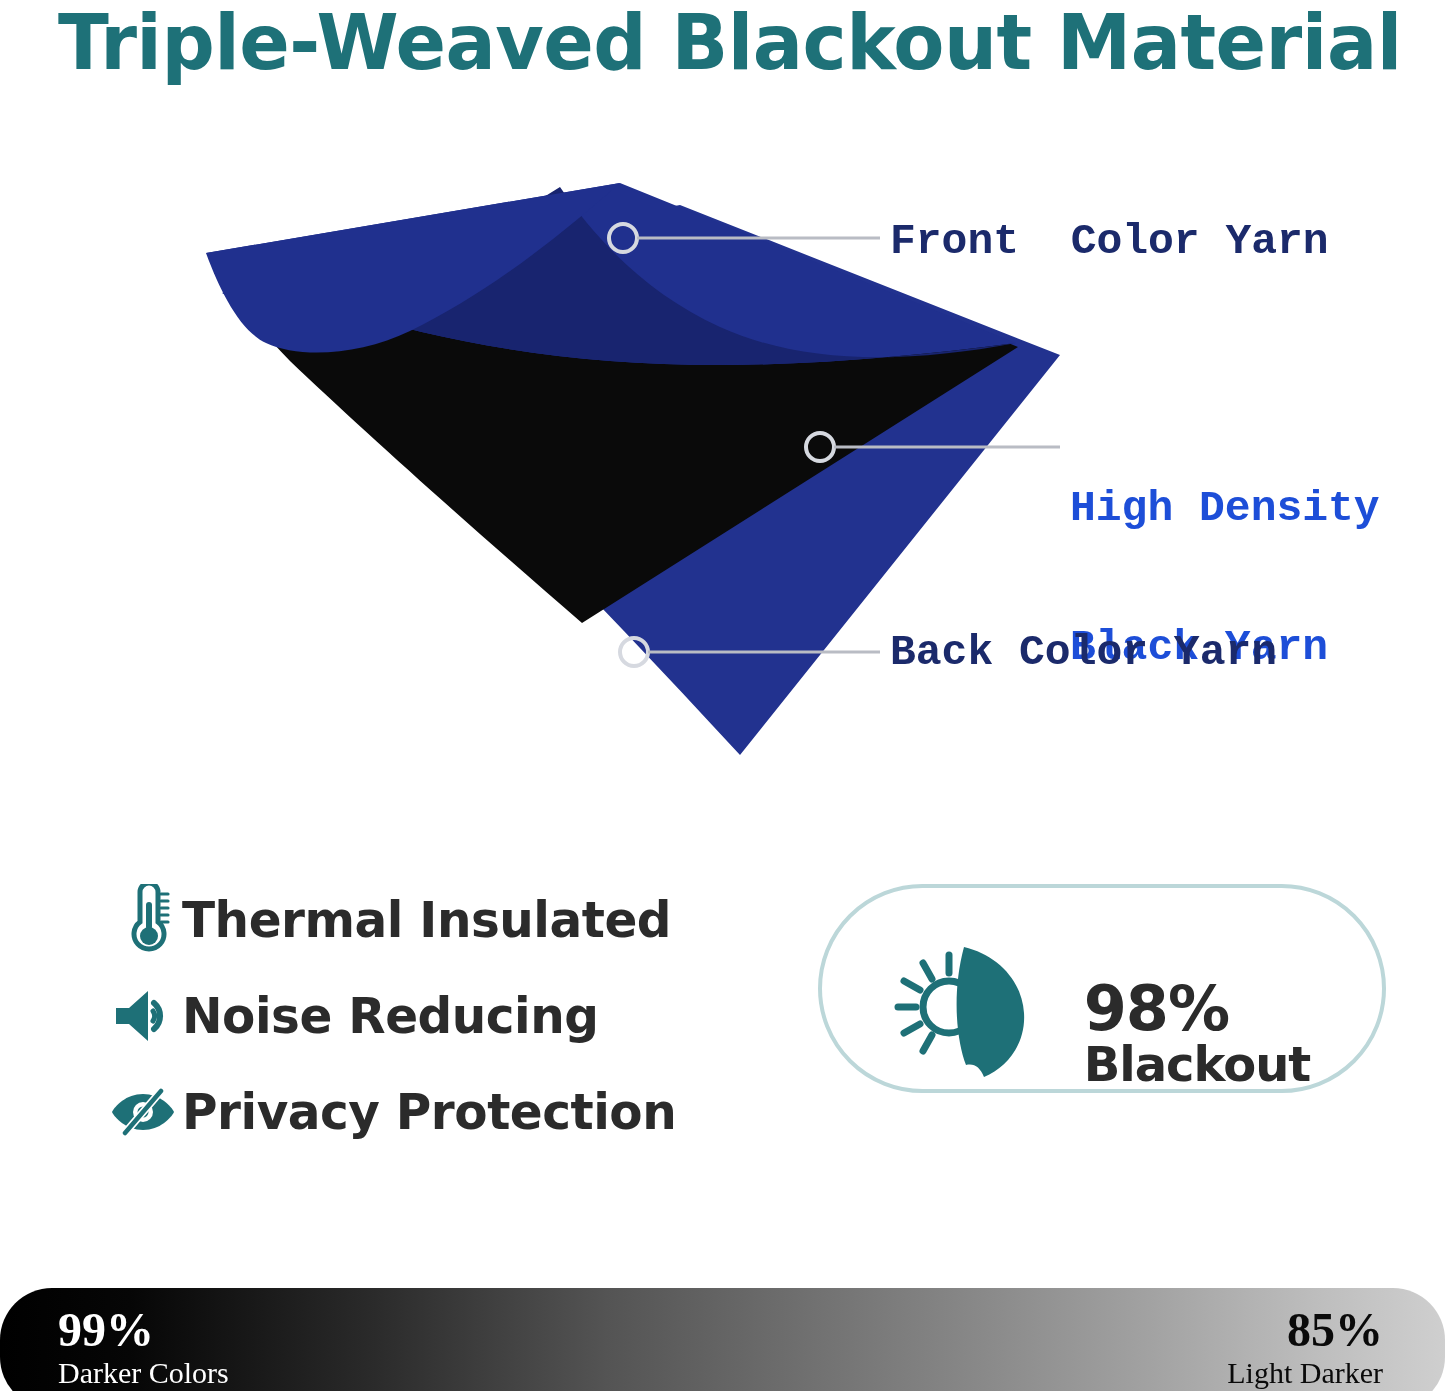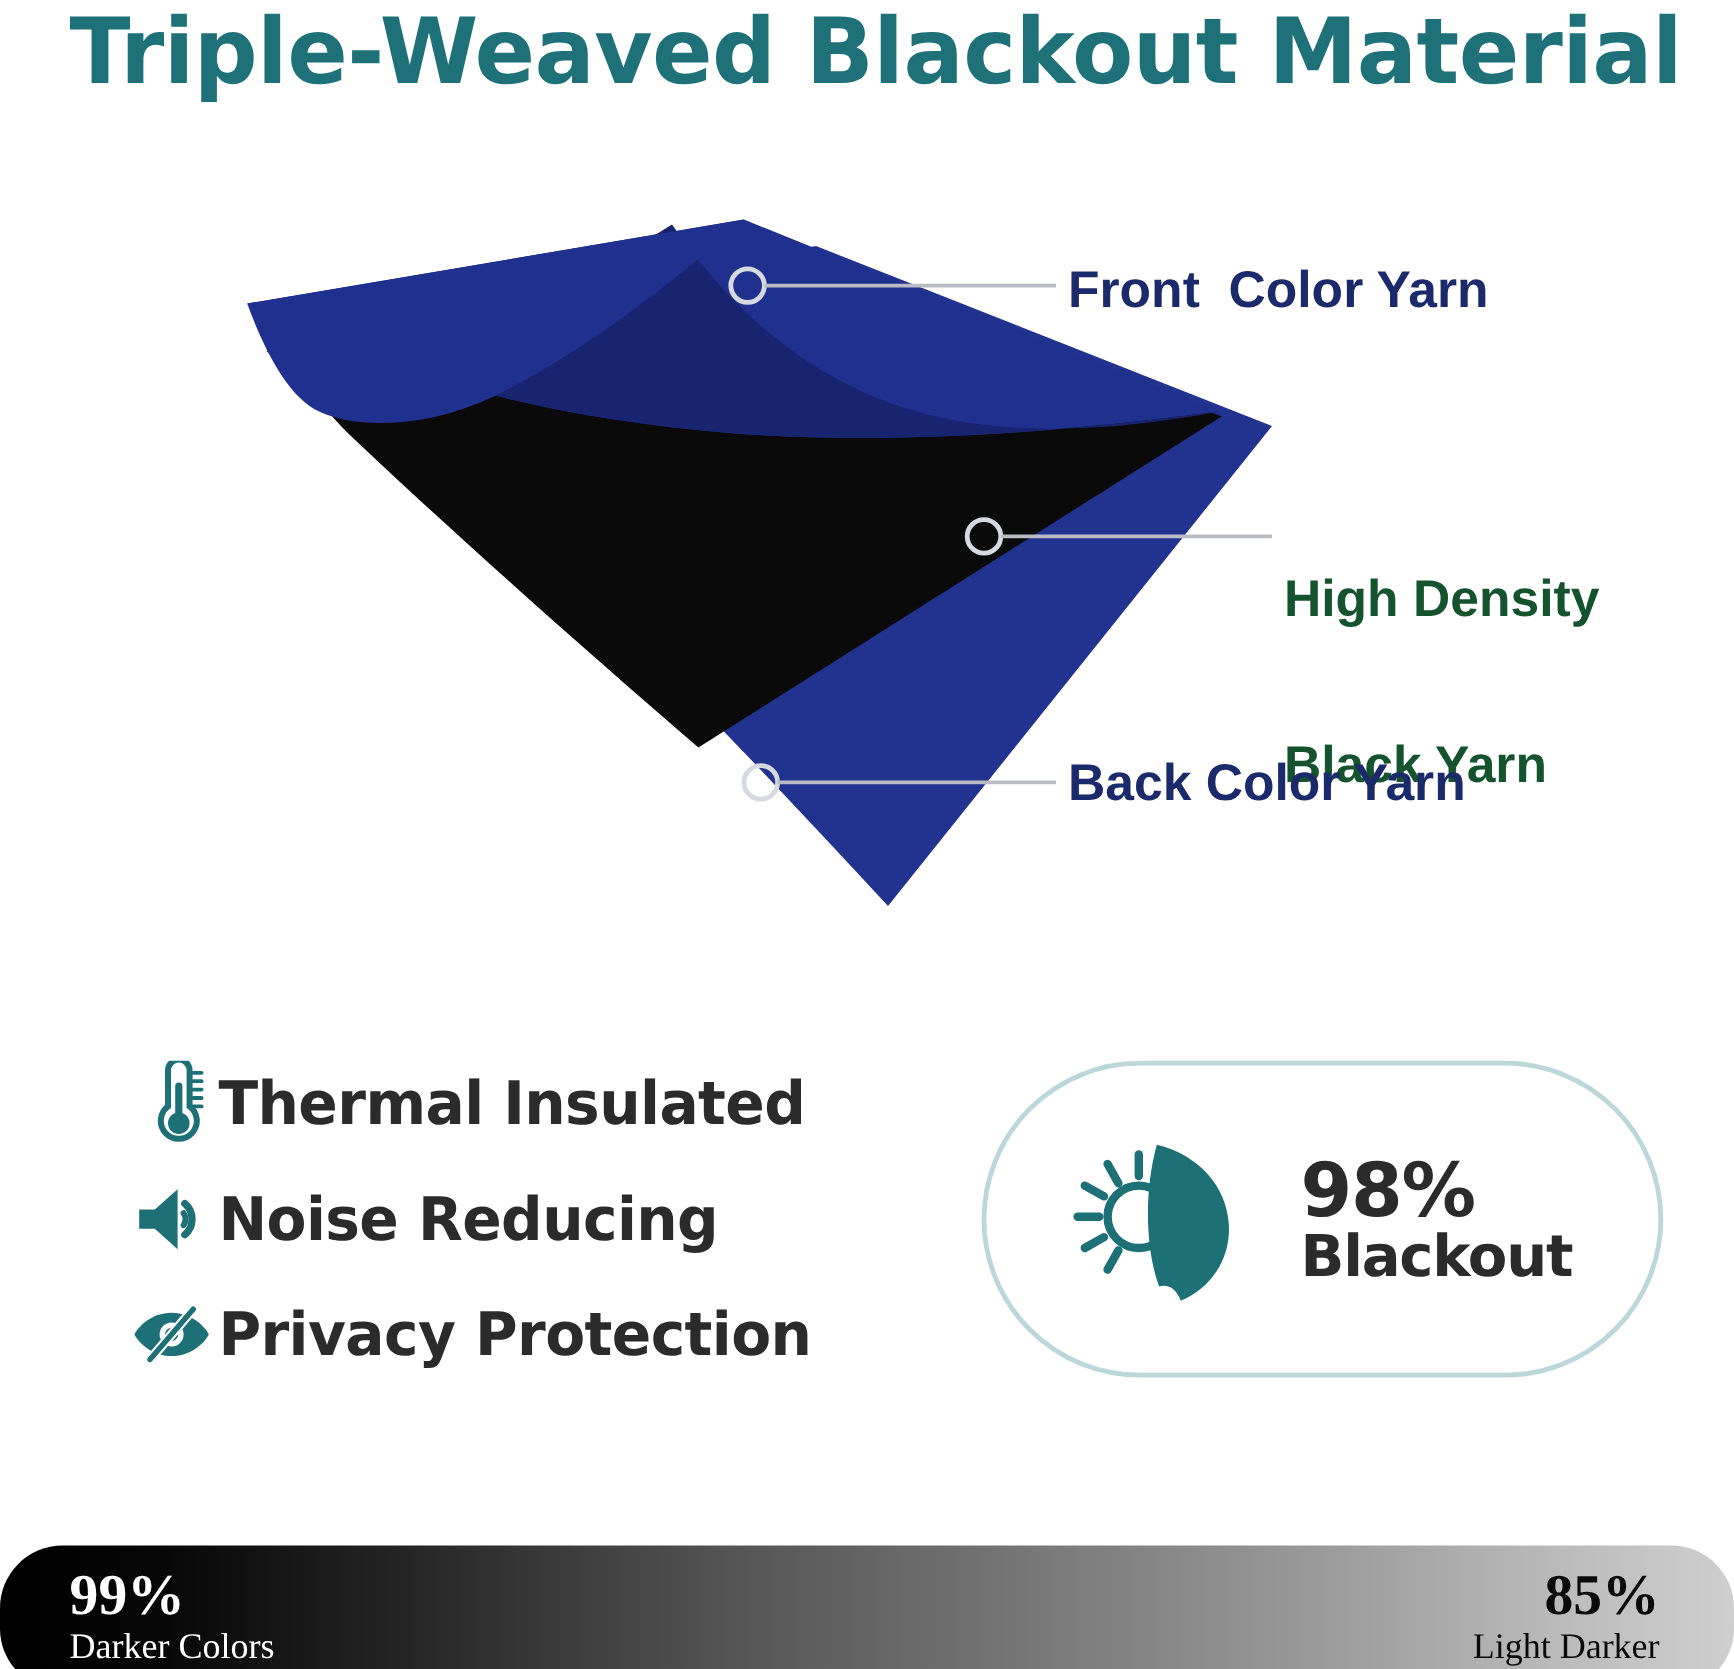--- a/index.html
+++ b/index.html
@@ -43,36 +43,36 @@
     left: 180px;
     top: 175px;
     width: 900px;
     height: 600px;
   }
   #diagram svg { display: block; width: 100%; height: 100%; }
 
   
   .callout {
     position: absolute;
-    font-family: Liberation Sans, sans-serif;
+    font-family: Liberation Mono, monospace;
     font-weight: bold;
     line-height: 1.08;
     white-space: pre;
   }
   #callout-front {
     left: 890px;
     top: 219px;
     font-size: 43px;
     color: #1b2a6b;
   }
   #callout-black {
     left: 1070px;
-    top: 383px;
+    top: 393px;
     font-size: 43px;
-    color: #14532d;
+    color: #1d4ed8;
   }
   #callout-back {
     left: 890px;
     top: 630px;
     font-size: 43px;
     color: #1b2a6b;
   }
   .callout-line2 { display: block; }
 
   
@@ -106,26 +106,26 @@
     transform: scaleX(0.97);
     transform-origin: left center;
   }
 
   
   #blackout-badge {
     position: absolute;
     left: 818px;
     top: 884px;
     width: 568px;
-    height: 264px;
+    height: 209px;
     border: 4px solid #bcd7d9;
     border-radius: 132px;
     background: #ffffff;
     display: flex;
-    align-items: center;
+    align-items: flex-end;
     justify-content: center;
     gap: 40px;
     box-sizing: border-box;
   }
   #badge-icon {
     width: 150px;
     height: 160px;
     flex: 0 0 150px;
     color: #1e7077;
   }

